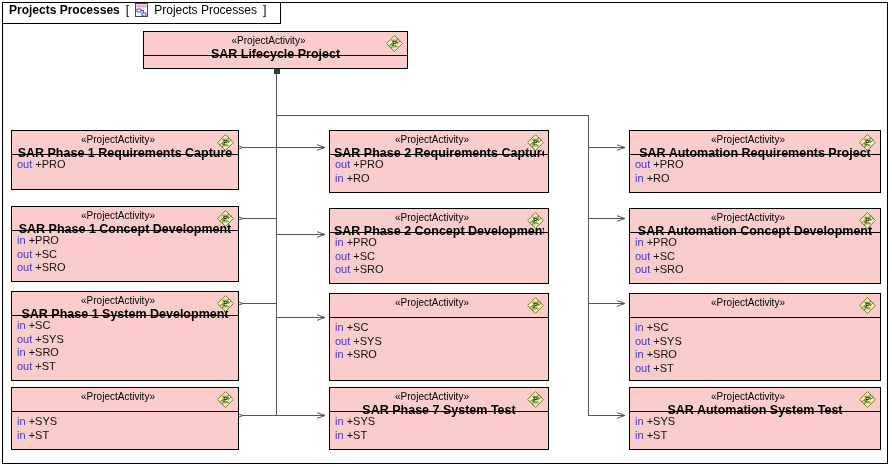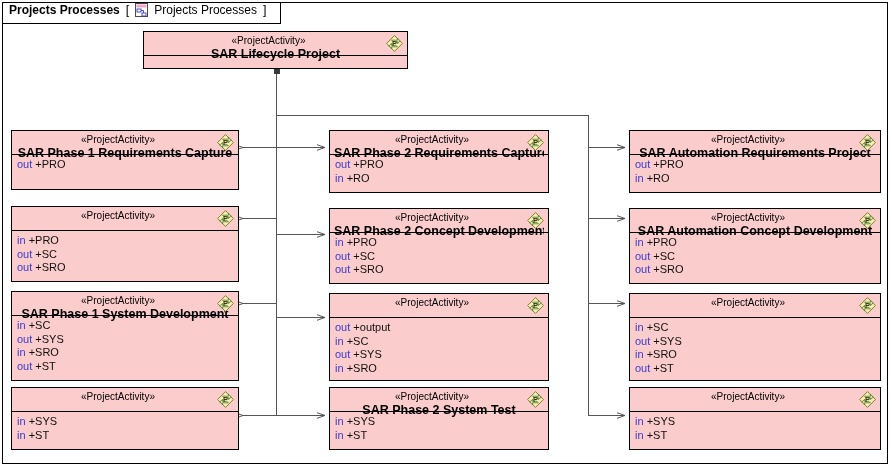--- a/index.html
+++ b/index.html
@@ -208,20 +208,21 @@
                 <text x="9.5" y="12.1" font-family="Liberation Sans, sans-serif" font-size="7.5" font-weight="bold" text-anchor="middle" fill="#3a3a10">P</text>
               </svg></span>
           </div>
           <div class="node-body">
             <div class="port"><span class="dir">out</span> <span class="nm">+PRO</span></div>
           </div>
         </div>
         <div class="node" style="left: 8px; top: 203px; width: 228px; height: 76px;">
           <div class="node-head">
             <div class="node-stereo">«ProjectActivity»</div>
+            <div class="node-title left">SAR Phase 1 Concept Development</div>
             <span class="stereo-icon"><svg width="19" height="19" viewBox="0 0 19 19">
                 <polygon points="9.5,1.6 17.4,9.5 9.5,17.4 1.6,9.5" fill="#f2efb8" stroke="#8a7a20" stroke-width="1"></polygon>
                 <path d="M 6.6,6.2 L 12.4,6.2 L 12.4,4.2 L 15.2,7.0 L 12.4,9.6 L 12.4,7.7 L 8.1,7.7 Z" fill="#cfe8a8" stroke="#4a6a20" stroke-width="0.7"></path>
                 <path d="M 12.4,12.8 L 6.6,12.8 L 6.6,14.8 L 3.8,12.0 L 6.6,9.4 L 6.6,11.3 L 10.9,11.3 Z" fill="#cfe8a8" stroke="#4a6a20" stroke-width="0.7"></path>
                 <text x="9.5" y="12.1" font-family="Liberation Sans, sans-serif" font-size="7.5" font-weight="bold" text-anchor="middle" fill="#3a3a10">P</text>
               </svg></span>
           </div>
           <div class="node-body">
             <div class="port"><span class="dir">in</span> <span class="nm">+PRO</span></div>
             <div class="port"><span class="dir">out</span> <span class="nm">+SC</span></div>
@@ -298,30 +299,29 @@
           <div class="node-head">
             <div class="node-stereo">«ProjectActivity»</div>
             <span class="stereo-icon"><svg width="19" height="19" viewBox="0 0 19 19">
                 <polygon points="9.5,1.6 17.4,9.5 9.5,17.4 1.6,9.5" fill="#f2efb8" stroke="#8a7a20" stroke-width="1"></polygon>
                 <path d="M 6.6,6.2 L 12.4,6.2 L 12.4,4.2 L 15.2,7.0 L 12.4,9.6 L 12.4,7.7 L 8.1,7.7 Z" fill="#cfe8a8" stroke="#4a6a20" stroke-width="0.7"></path>
                 <path d="M 12.4,12.8 L 6.6,12.8 L 6.6,14.8 L 3.8,12.0 L 6.6,9.4 L 6.6,11.3 L 10.9,11.3 Z" fill="#cfe8a8" stroke="#4a6a20" stroke-width="0.7"></path>
                 <text x="9.5" y="12.1" font-family="Liberation Sans, sans-serif" font-size="7.5" font-weight="bold" text-anchor="middle" fill="#3a3a10">P</text>
               </svg></span>
           </div>
           <div class="node-body">
-            <div class="port"><span class="dir">out</span> <span class="nm">+output</span></div>
             <div class="port"><span class="dir">in</span> <span class="nm">+SC</span></div>
             <div class="port"><span class="dir">out</span> <span class="nm">+SYS</span></div>
             <div class="port"><span class="dir">in</span> <span class="nm">+SRO</span></div>
           </div>
         </div>
         <div class="node" style="left: 326px; top: 384px; width: 220px; height: 63px;">
           <div class="node-head">
             <div class="node-stereo">«ProjectActivity»</div>
-            <div class="node-title">SAR Phase 2 System Test</div>
+            <div class="node-title">SAR Phase 7 System Test</div>
             <span class="stereo-icon"><svg width="19" height="19" viewBox="0 0 19 19">
                 <polygon points="9.5,1.6 17.4,9.5 9.5,17.4 1.6,9.5" fill="#f2efb8" stroke="#8a7a20" stroke-width="1"></polygon>
                 <path d="M 6.6,6.2 L 12.4,6.2 L 12.4,4.2 L 15.2,7.0 L 12.4,9.6 L 12.4,7.7 L 8.1,7.7 Z" fill="#cfe8a8" stroke="#4a6a20" stroke-width="0.7"></path>
                 <path d="M 12.4,12.8 L 6.6,12.8 L 6.6,14.8 L 3.8,12.0 L 6.6,9.4 L 6.6,11.3 L 10.9,11.3 Z" fill="#cfe8a8" stroke="#4a6a20" stroke-width="0.7"></path>
                 <text x="9.5" y="12.1" font-family="Liberation Sans, sans-serif" font-size="7.5" font-weight="bold" text-anchor="middle" fill="#3a3a10">P</text>
               </svg></span>
           </div>
           <div class="node-body">
             <div class="port"><span class="dir">in</span> <span class="nm">+SYS</span></div>
             <div class="port"><span class="dir">in</span> <span class="nm">+ST</span></div>
@@ -373,20 +373,21 @@
           <div class="node-body">
             <div class="port"><span class="dir">in</span> <span class="nm">+SC</span></div>
             <div class="port"><span class="dir">out</span> <span class="nm">+SYS</span></div>
             <div class="port"><span class="dir">in</span> <span class="nm">+SRO</span></div>
             <div class="port"><span class="dir">out</span> <span class="nm">+ST</span></div>
           </div>
         </div>
         <div class="node" style="left: 626px; top: 384px; width: 252px; height: 63px;">
           <div class="node-head">
             <div class="node-stereo">«ProjectActivity»</div>
+            <div class="node-title">SAR Automation System Test</div>
             <span class="stereo-icon"><svg width="19" height="19" viewBox="0 0 19 19">
                 <polygon points="9.5,1.6 17.4,9.5 9.5,17.4 1.6,9.5" fill="#f2efb8" stroke="#8a7a20" stroke-width="1"></polygon>
                 <path d="M 6.6,6.2 L 12.4,6.2 L 12.4,4.2 L 15.2,7.0 L 12.4,9.6 L 12.4,7.7 L 8.1,7.7 Z" fill="#cfe8a8" stroke="#4a6a20" stroke-width="0.7"></path>
                 <path d="M 12.4,12.8 L 6.6,12.8 L 6.6,14.8 L 3.8,12.0 L 6.6,9.4 L 6.6,11.3 L 10.9,11.3 Z" fill="#cfe8a8" stroke="#4a6a20" stroke-width="0.7"></path>
                 <text x="9.5" y="12.1" font-family="Liberation Sans, sans-serif" font-size="7.5" font-weight="bold" text-anchor="middle" fill="#3a3a10">P</text>
               </svg></span>
           </div>
           <div class="node-body">
             <div class="port"><span class="dir">in</span> <span class="nm">+SYS</span></div>
             <div class="port"><span class="dir">in</span> <span class="nm">+ST</span></div>

